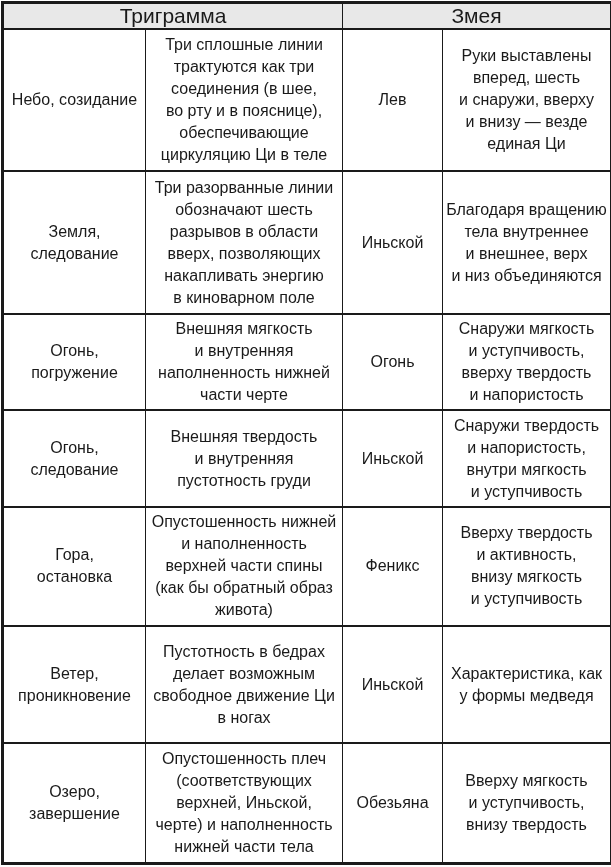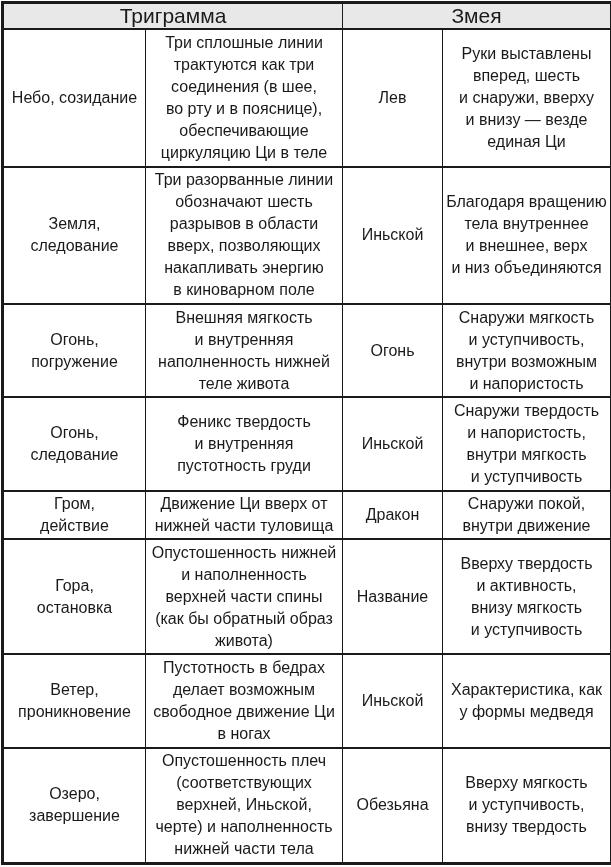--- a/index.html
+++ b/index.html
@@ -100,57 +100,48 @@
 тела внутреннее
 и внешнее, верх
 и низ объединяются</td>
       </tr>
       <tr>
         <td>Огонь,
 погружение</td>
         <td>Внешняя мягкость
 и внутренняя
 наполненность нижней
-теле живота</td>
+части черте</td>
         <td>Огонь</td>
         <td>Снаружи мягкость
 и уступчивость,
-внутри возможным
+вверху твердость
 и напористость</td>
       </tr>
       <tr>
         <td>Огонь,
 следование</td>
-        <td>Феникс твердость
+        <td>Внешняя твердость
 и внутренняя
 пустотность груди</td>
         <td>Иньской</td>
         <td>Снаружи твердость
 и напористость,
 внутри мягкость
 и уступчивость</td>
       </tr>
       <tr>
-        <td>Гром,
-действие</td>
-        <td>Движение Ци вверх от
-нижней части туловища</td>
-        <td>Дракон</td>
-        <td>Снаружи покой,
-внутри движение</td>
-      </tr>
-      <tr>
         <td>Гора,
 остановка</td>
         <td>Опустошенность нижней
 и наполненность
 верхней части спины
 (как бы обратный образ
 живота)</td>
-        <td>Название</td>
+        <td>Феникс</td>
         <td>Вверху твердость
 и активность,
 внизу мягкость
 и уступчивость</td>
       </tr>
       <tr>
         <td>Ветер,
 проникновение</td>
         <td>Пустотность в бедрах
 делает возможным

